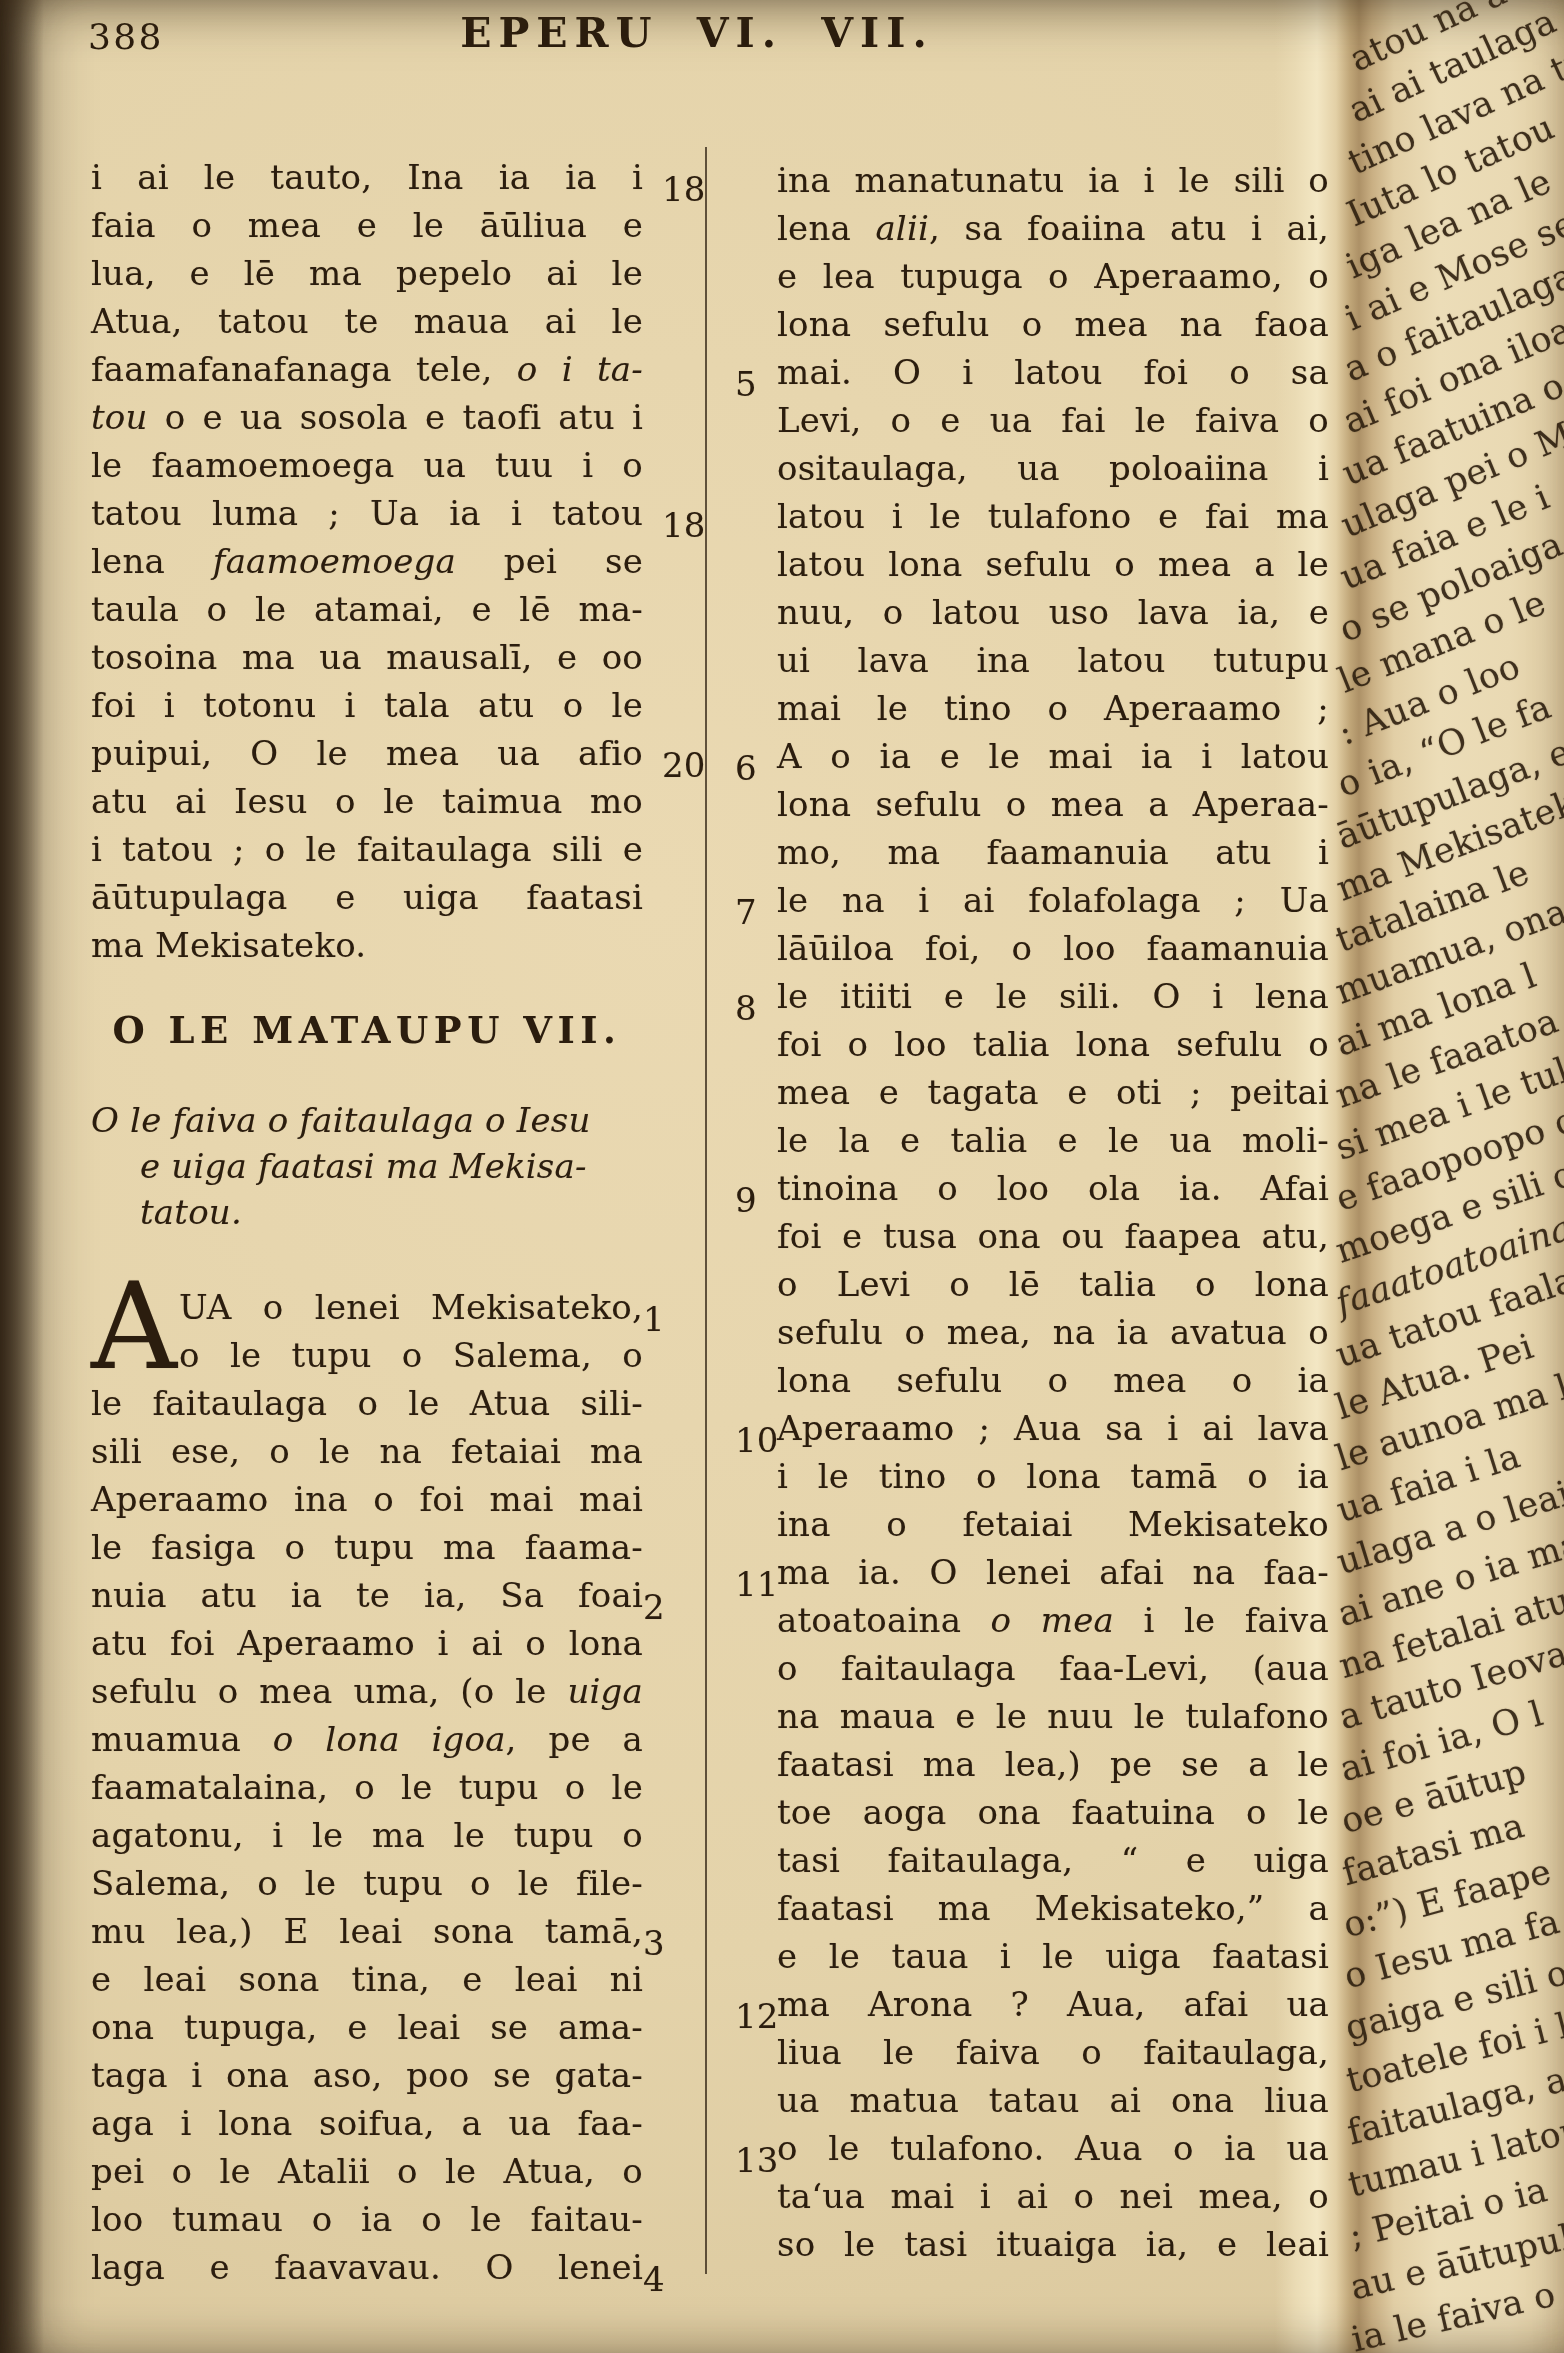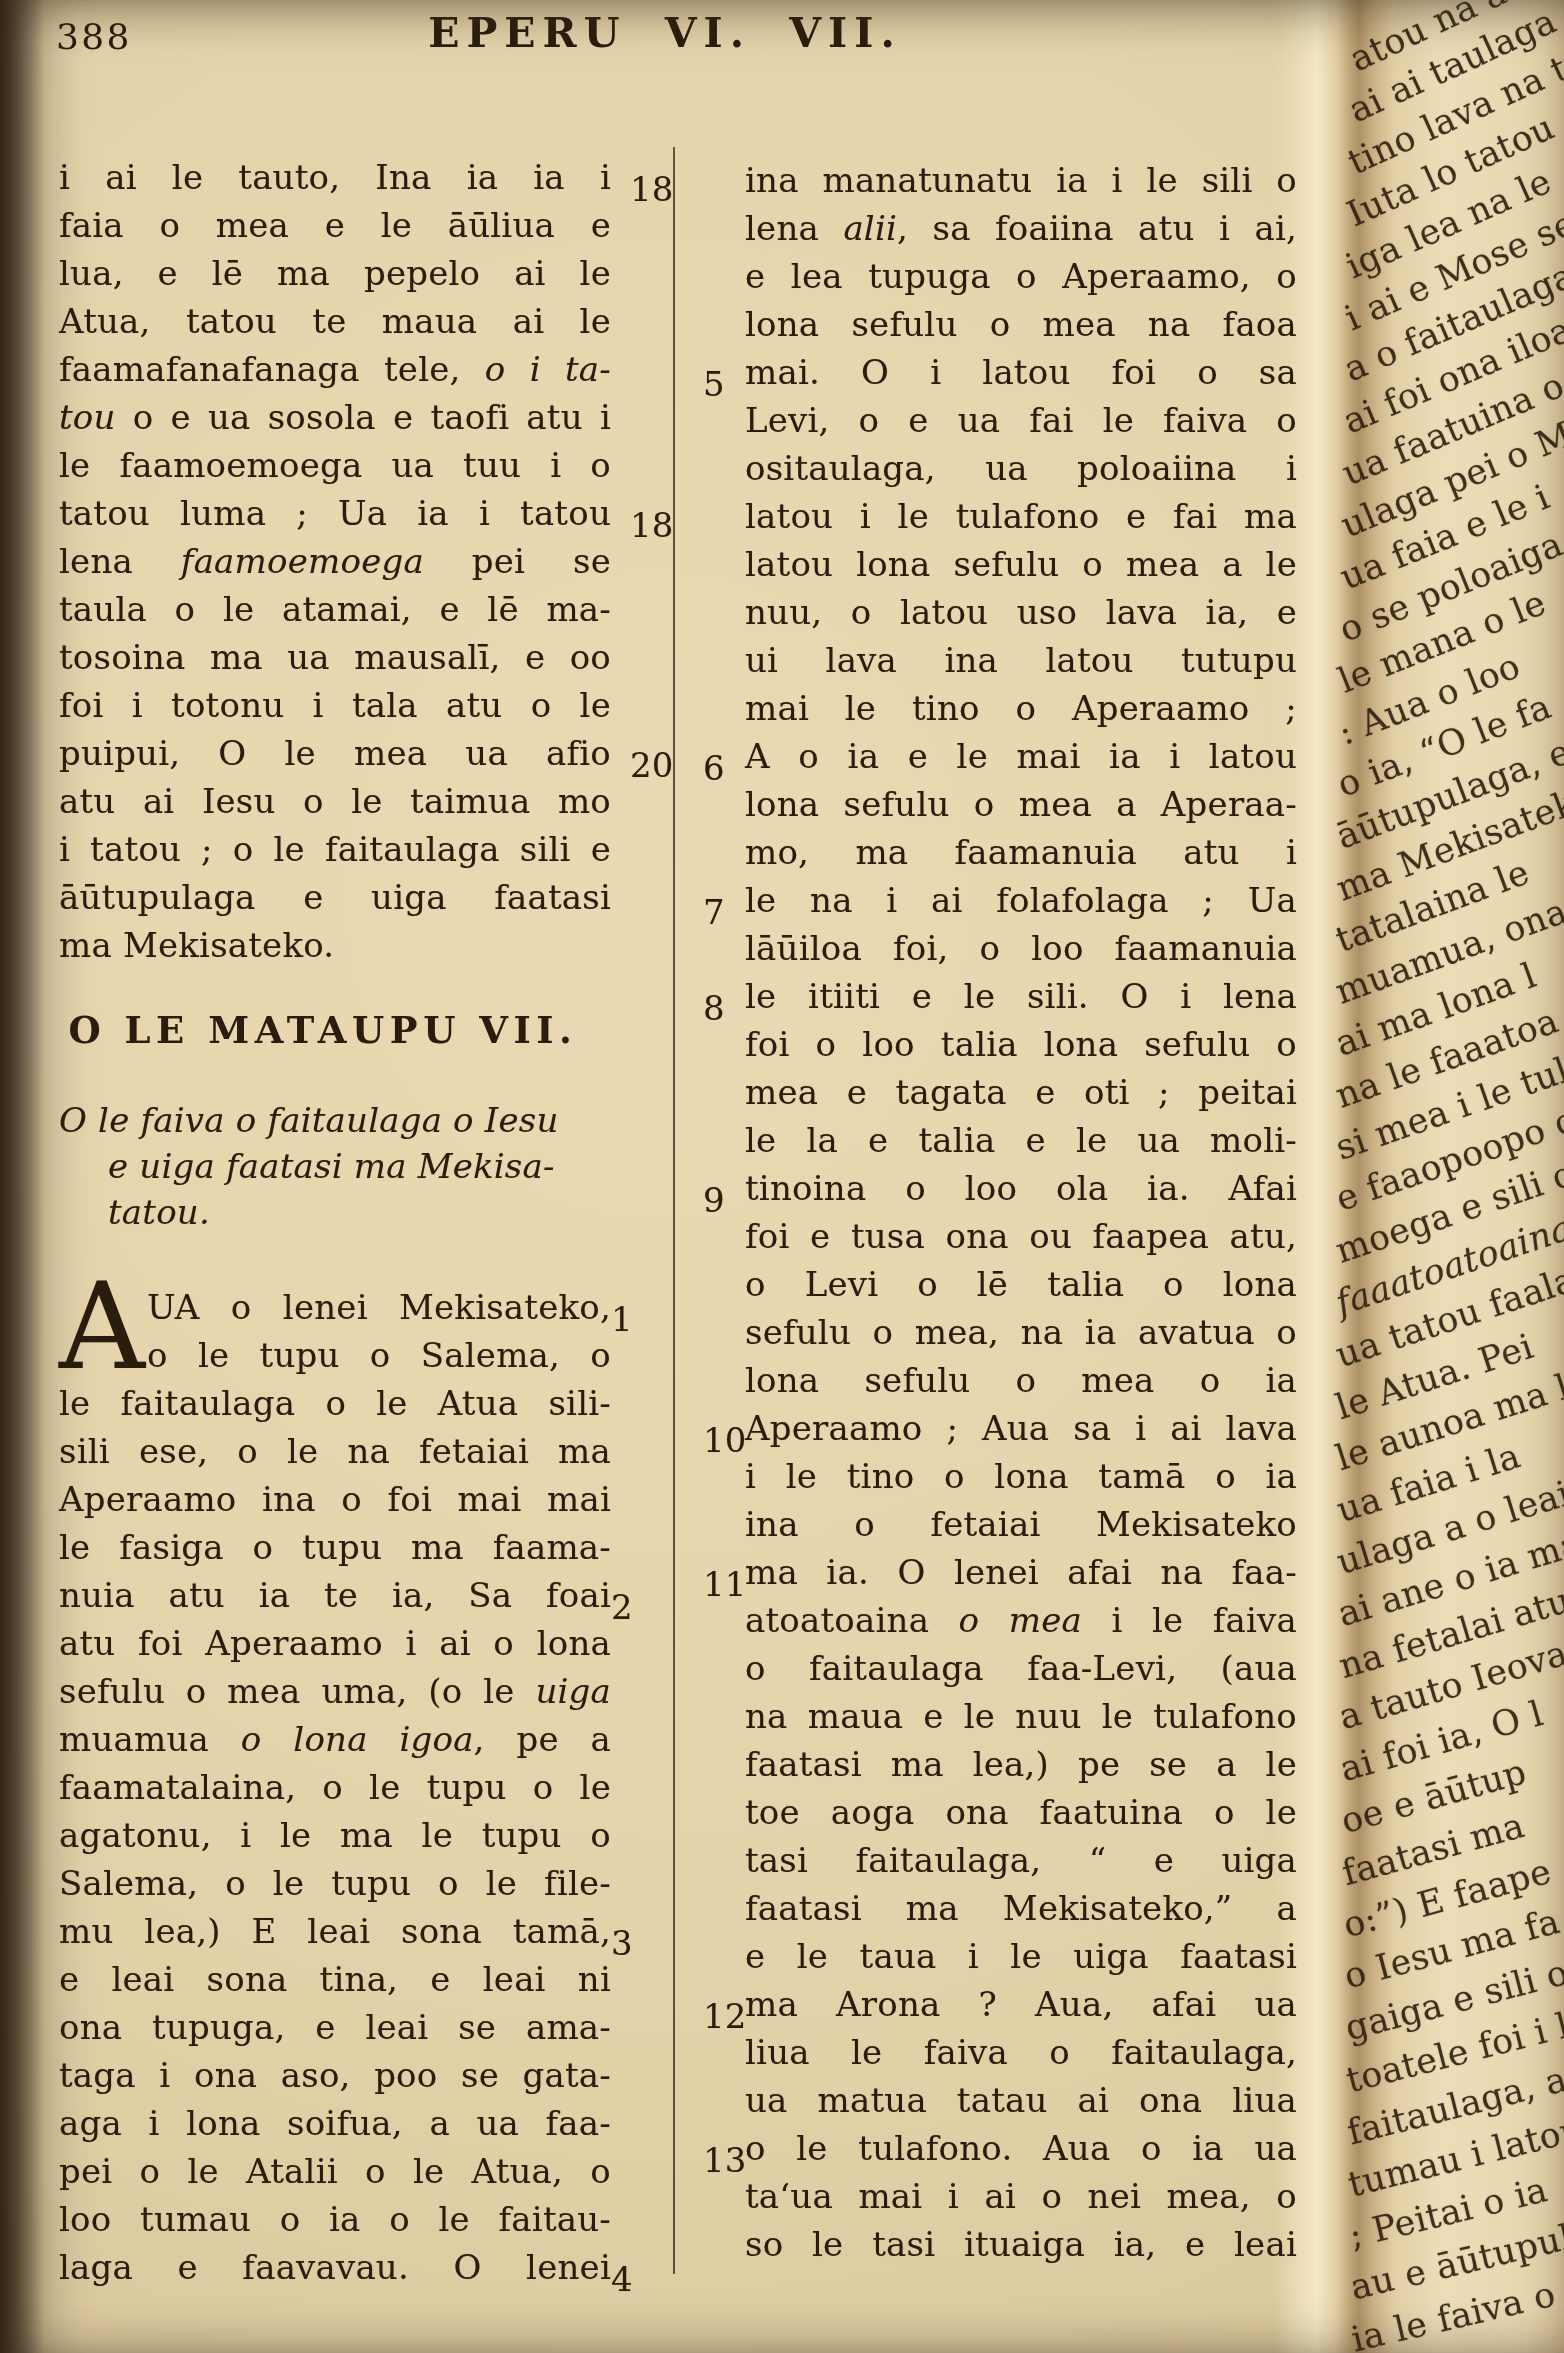--- a/index.html
+++ b/index.html
@@ -22,38 +22,38 @@
       #eadbb4 20.3px,
       #f3e7c4 42px,
       #e3d0a6 61px,
       #c0a678 75px,
       #ad9167 84px,
       #c9af83 97px,
       #e2cfa6 119px,
       #ecddb8 164px,
       #e9d9b3 235px,
       #dcc89e 290px);}
-  .textlayer{position:absolute;inset:0;z-index:3;}
+  .textlayer{position:absolute;inset:0;z-index:3;margin-left:32px;}
   #page-number{position:absolute;left:56px;top:15.6px;font-size:36px;letter-spacing:2.3px;}
   #running-header{position:absolute;top:9.4px;left:391px;width:548px;text-align:center;
     font-size:41px;font-weight:bold;letter-spacing:7px;word-spacing:17px;}
   #divider{position:absolute;left:673px;top:147px;width:2.3px;height:2127px;background:rgba(43,29,14,.72);}
   .col{position:absolute;}
   #col-left{left:59px;top:153px;width:552px;}
   #col-mid{left:745px;top:156px;width:552px;}
   .line{position:relative;height:48px;line-height:48px;font-size:34px;letter-spacing:0.2px;
     text-align:justify;text-align-last:justify;overflow:visible;
     text-shadow:0 0 0.8px rgba(43,29,14,.25);}
   .line.end{text-align:left;text-align-last:left;}
   .line.pl{padding-left:88px;}
   .num{position:absolute;top:12px;line-height:48px;font-size:34px;}
   #col-left .num{left:calc(100% + 19px);}
   #col-mid .num{left:-42px;}
   .it{font-style:italic;}
-  #chapter-heading{position:absolute;left:47px;top:1008px;width:552px;text-align:center;
+  #chapter-heading{position:absolute;left:59px;top:1008px;width:552px;text-align:center;
     font-size:37px;font-weight:bold;letter-spacing:5.5px;white-space:nowrap;}
   #chapter-subtitle{position:absolute;left:59px;top:1097px;width:552px;}
   .subline{height:46px;line-height:46px;font-size:34px;font-style:italic;letter-spacing:0.2px;
     text-shadow:0 0 0.8px rgba(43,29,14,.25);}
   .subline.ind{padding-left:49px;}
   #drop-cap{position:absolute;left:59px;top:1277px;font-size:119px;line-height:100px;
     font-weight:normal;text-shadow:0 0 0.8px rgba(43,29,14,.3);}
   .fragments{position:absolute;inset:0;z-index:4;filter:blur(0.4px);}
   .frag{position:absolute;white-space:nowrap;font-size:35px;letter-spacing:0.3px;
     color:rgba(46,31,15,.88);transform-origin:0 50%;

